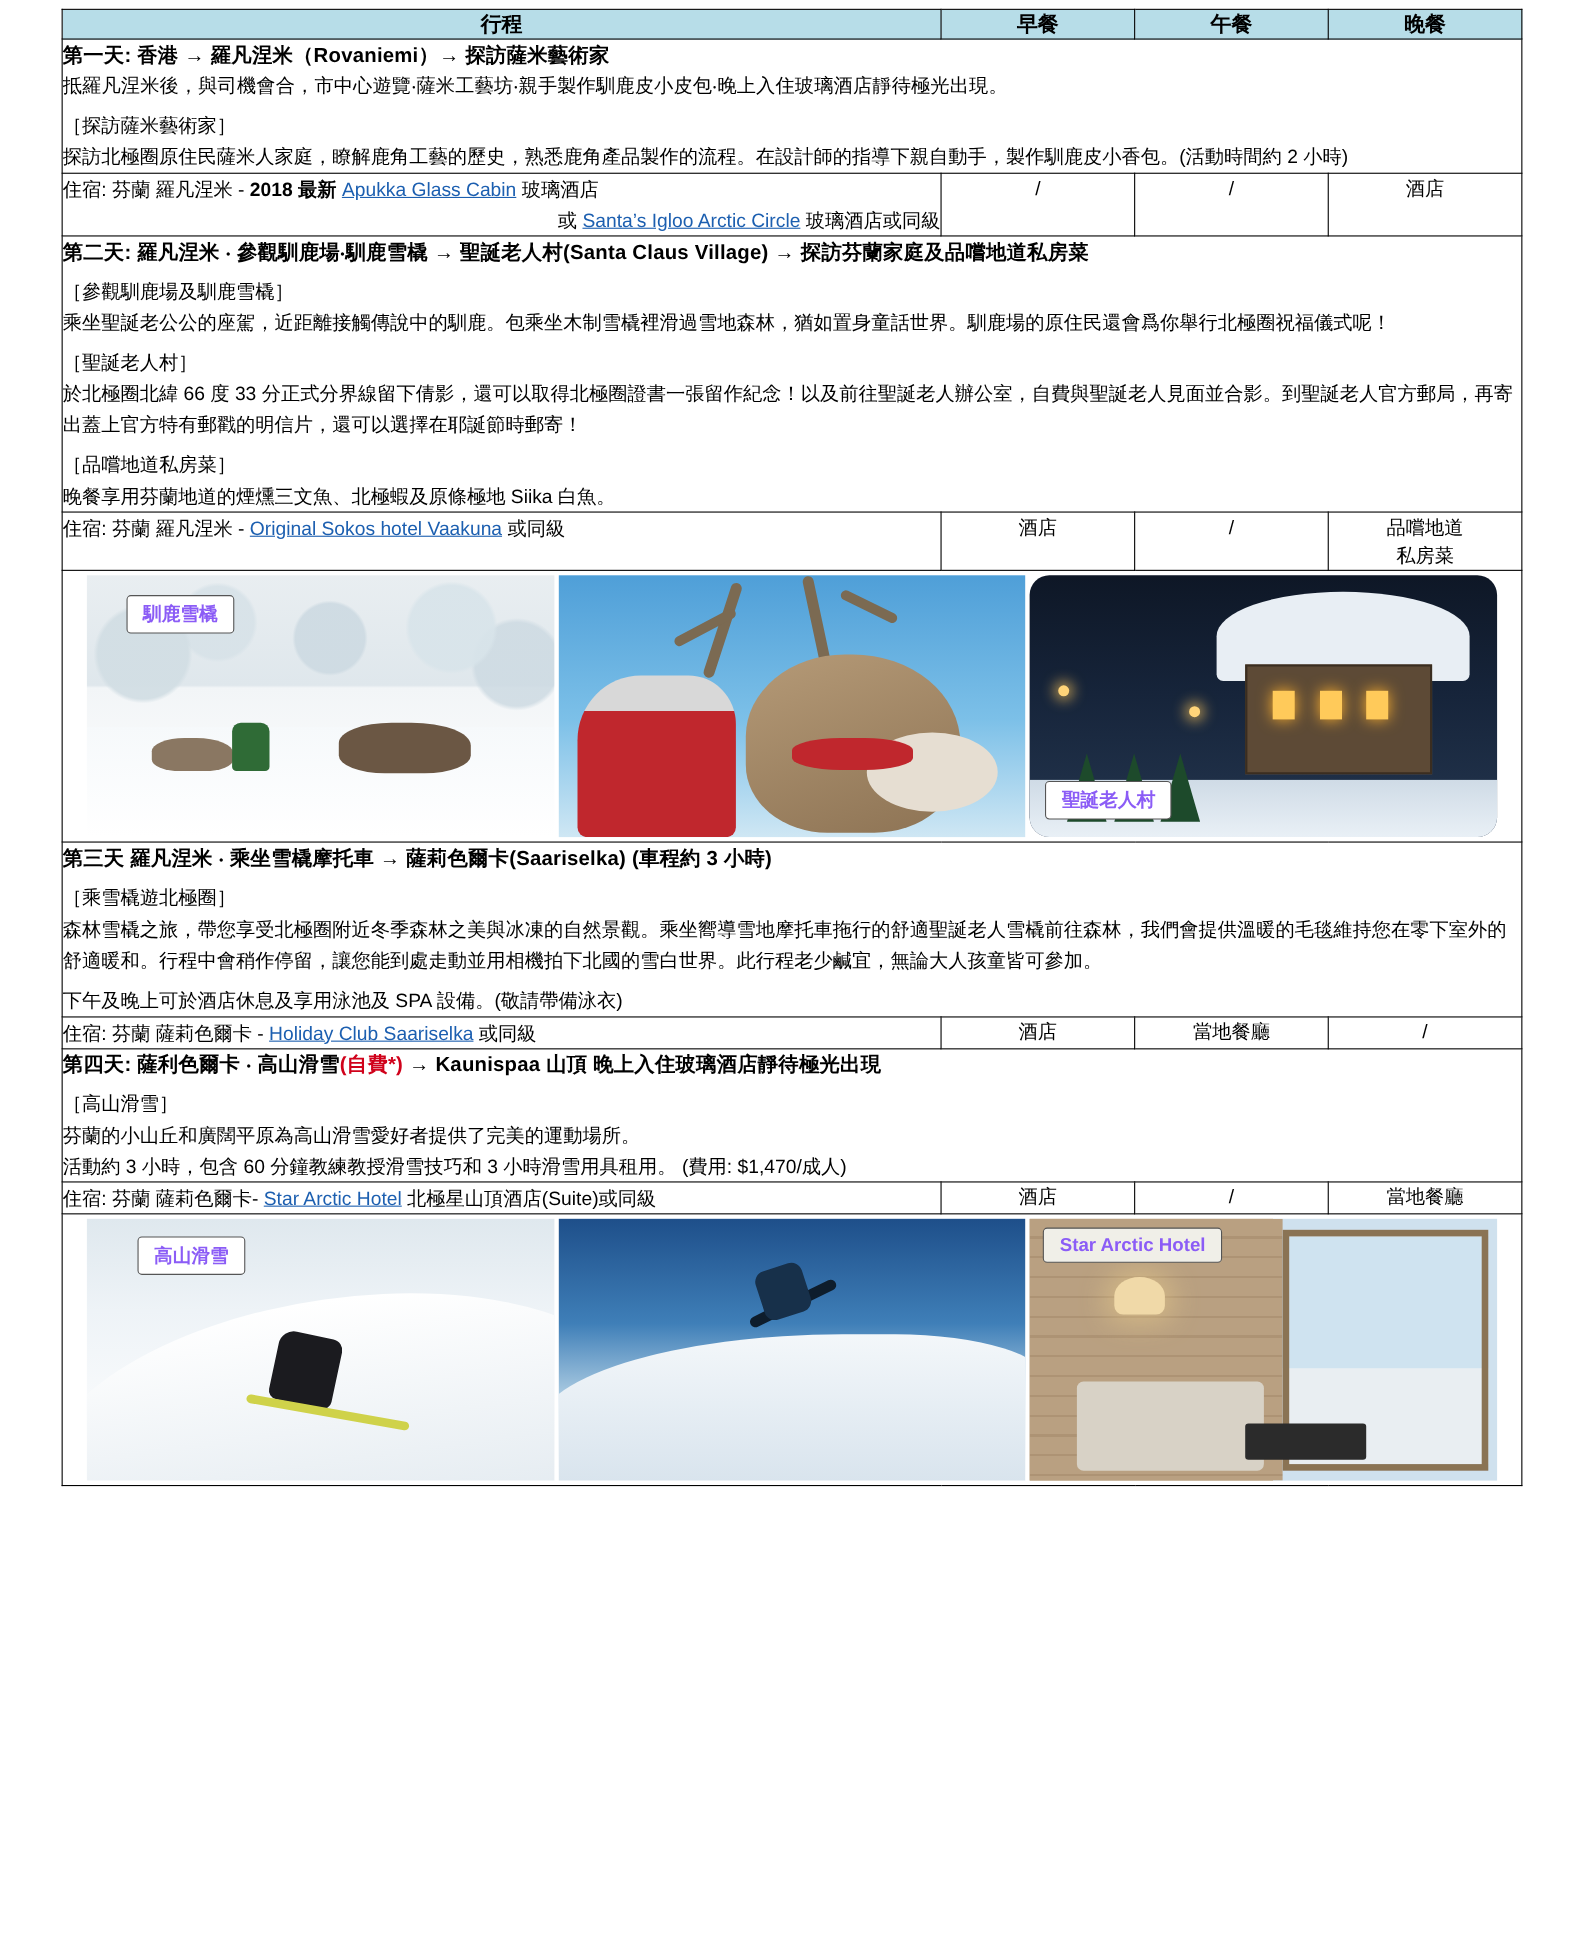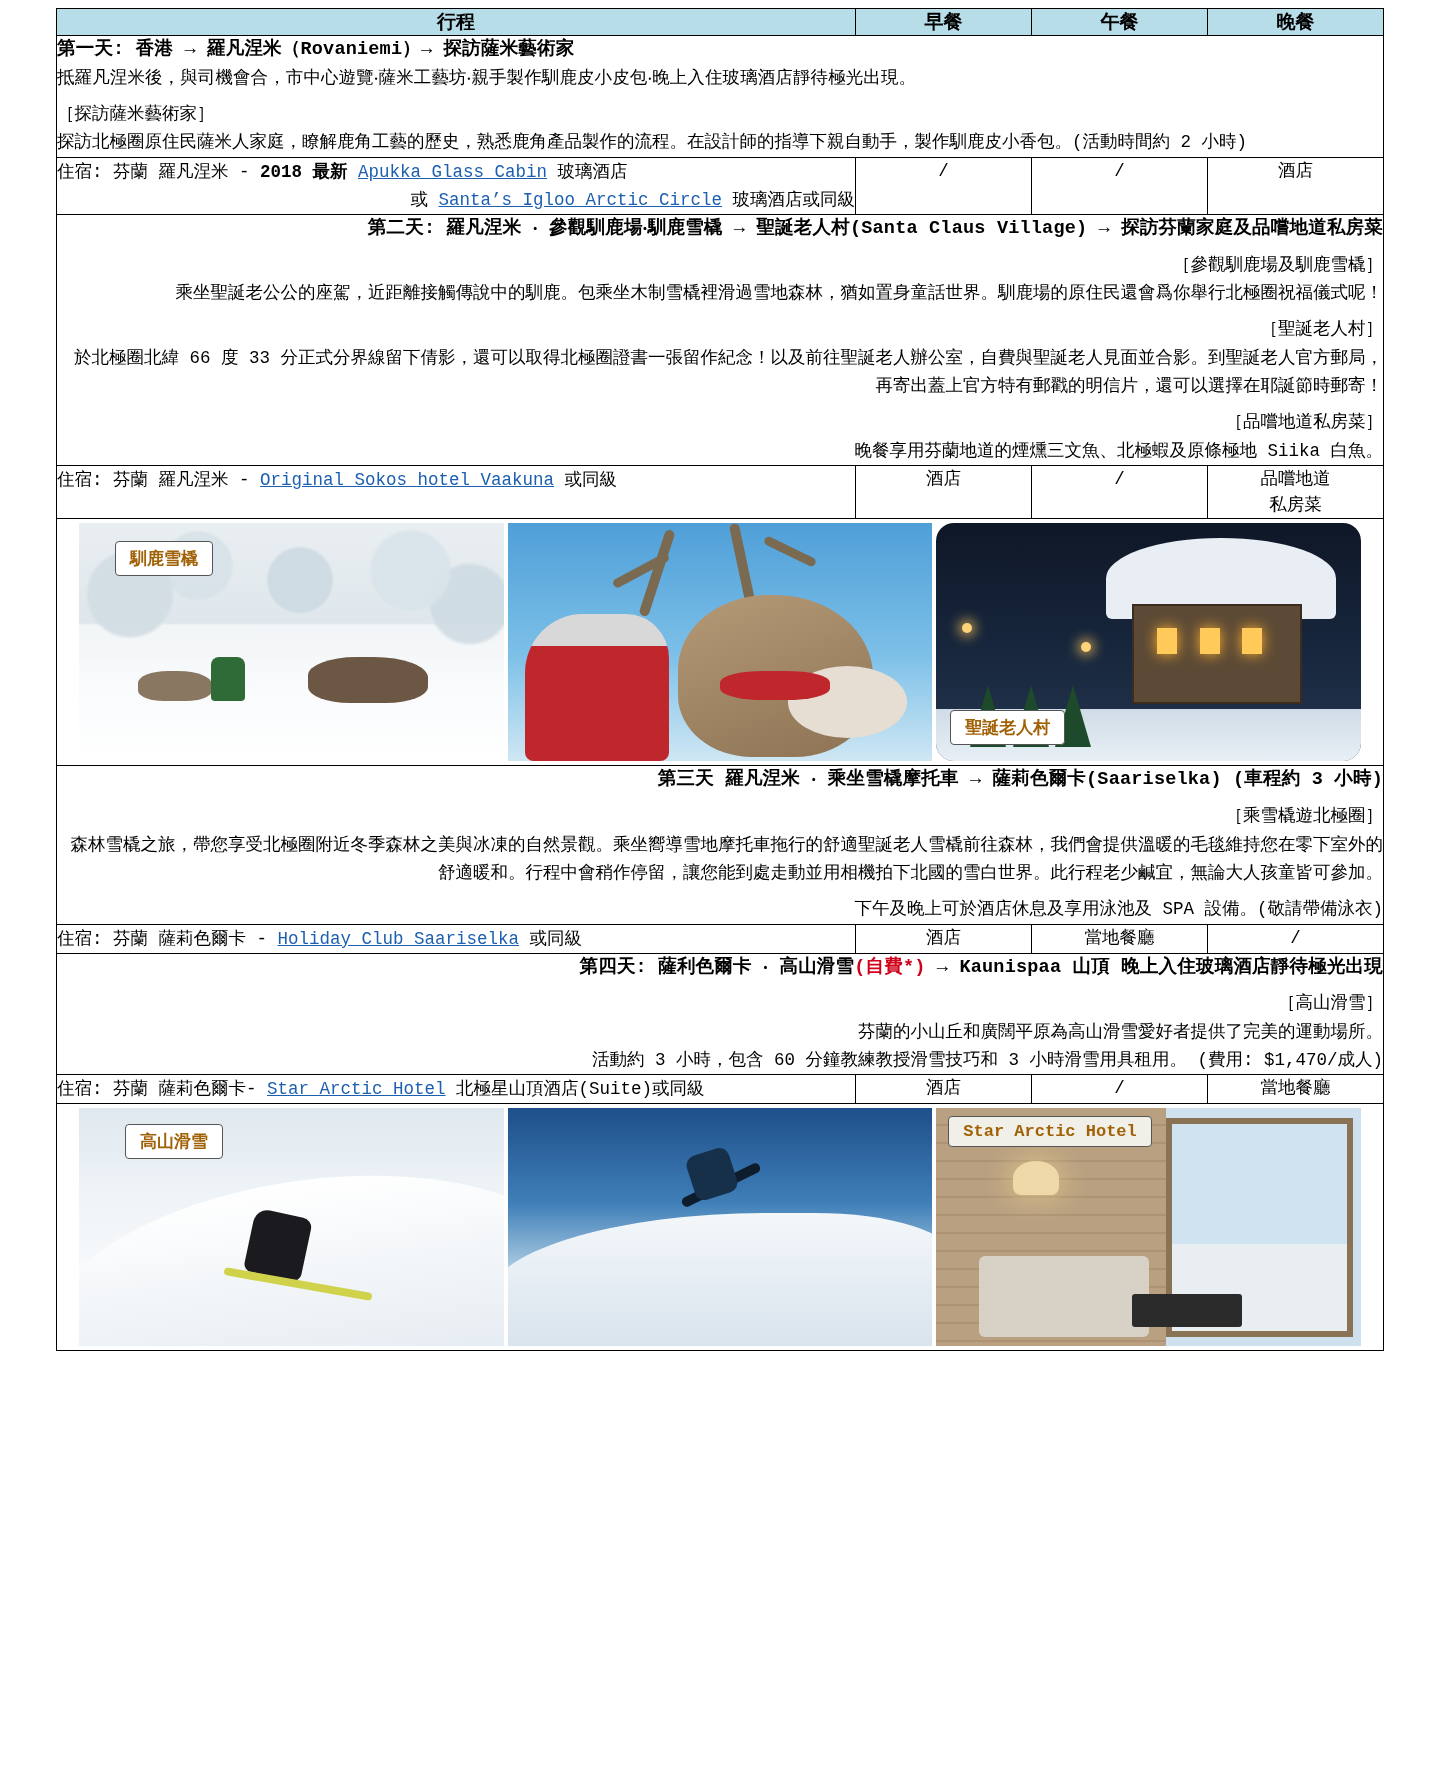--- a/index.html
+++ b/index.html
@@ -11,21 +11,20 @@
     font-family: "Liberation Sans", sans-serif;
     color: #000000;
   }
   .page {
     width: 1440px;
     height: 1523px;
     position: relative;
     box-sizing: border-box;
     padding: 8px 56px 0 56px;
     background: #ffffff;
-    font-family: Liberation Mono, monospace;
   }
   table.itinerary {
     width: 100%;
     border-collapse: collapse;
     table-layout: fixed;
   }
   table.itinerary td, table.itinerary th {
     border: 1px solid #000000;
     vertical-align: top;
     padding: 0;
@@ -76,21 +75,20 @@
   .red { color: #d0021b; font-weight: bold; }
   .meal {
     text-align: center;
     font-size: 17.5px;
     line-height: 1.5;
     padding: 10px 4px;
     vertical-align: middle;
   }
   .thickrow td {
     border-top: 3px solid #000000;
-    text-align: right;
   }
   .photostrip {
     display: flex;
     gap: 4px;
     padding: 4px 22px 4px 22px;
     box-sizing: border-box;
   }
   .photo {
     position: relative;
     overflow: hidden;
@@ -98,21 +96,21 @@
     flex: 1 1 0;
   }
   .caption-box {
     position: absolute;
     background: #ffffff;
     border: 1px solid #555555;
     border-radius: 4px;
     padding: 5px 14px;
     font-size: 17px;
     font-weight: bold;
-    color: #a16207;
+    color: #8b5cf6;
     white-space: nowrap;
   }
   .caption-tl { left: 36px; top: 18px; }
   .caption-bl { left: 14px; bottom: 16px; }
   .caption-skier { left: 46px; top: 16px; }
   .caption-hotel { left: 12px; top: 8px; background: #f0efe8; }
 
   
   .ph-reindeer-sled {
     background:

